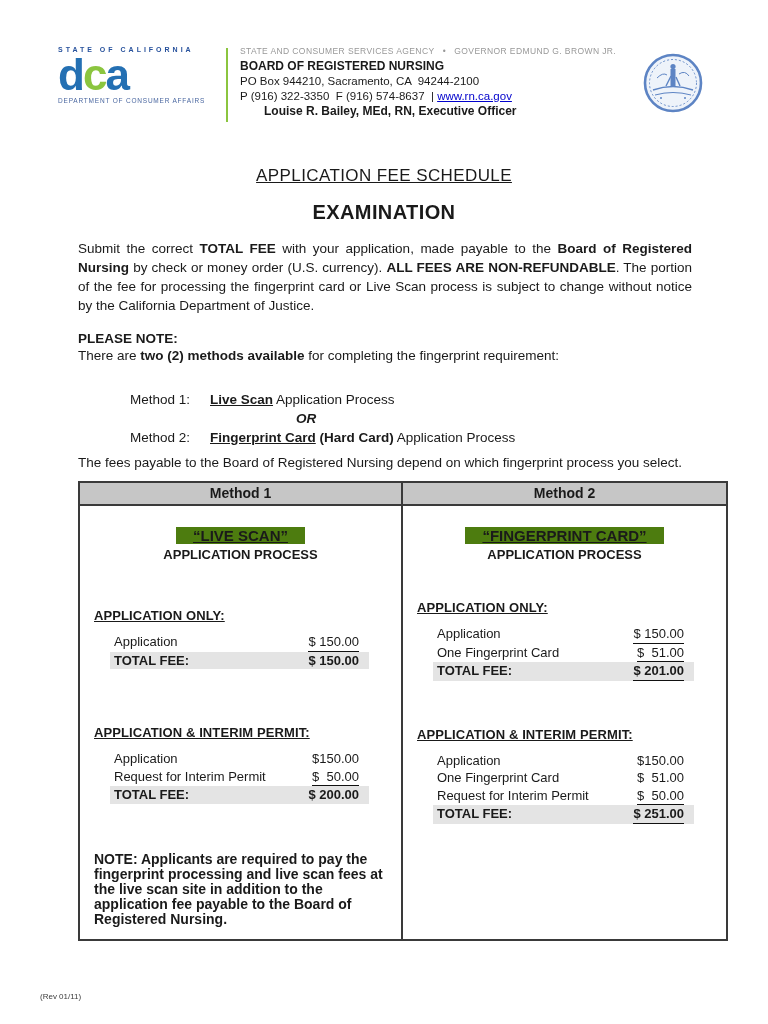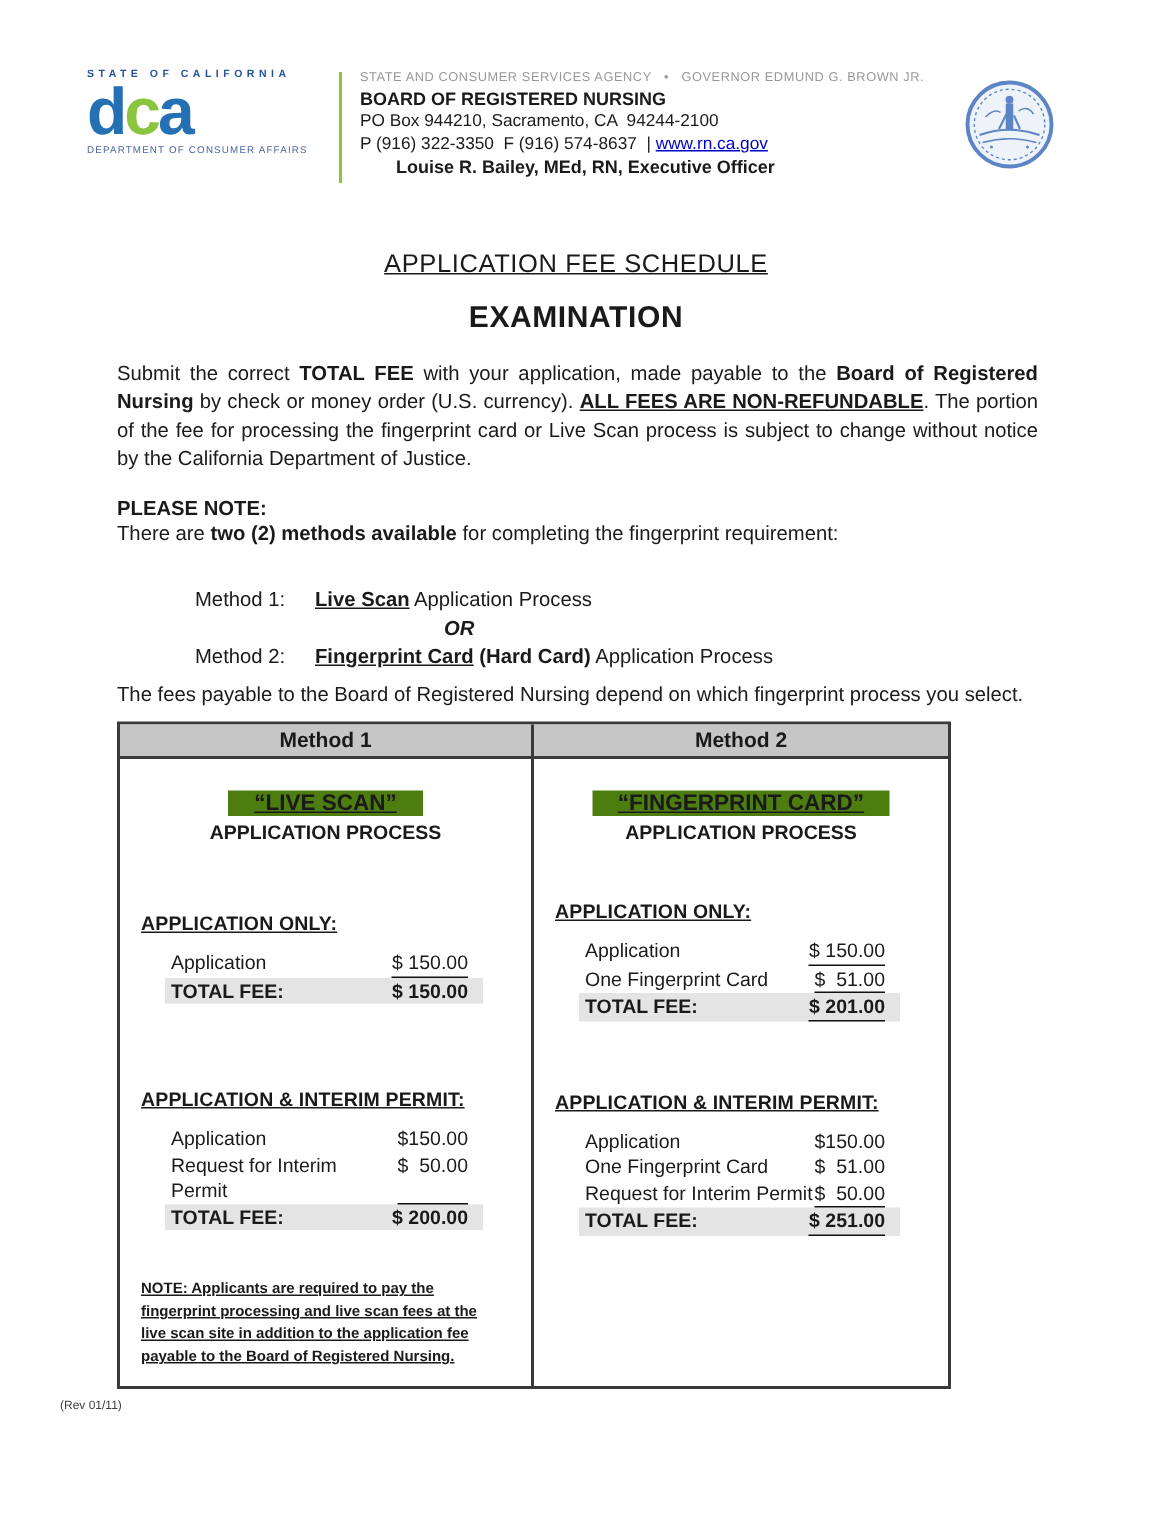--- a/index.html
+++ b/index.html
@@ -33,54 +33,54 @@
   .lh-seal { margin-left: auto; margin-right: 64px; margin-top: 6px; flex: 0 0 auto; }
 
   
   .title-schedule { text-align: center; margin-top: 44px; font-size: 17px; letter-spacing: 0.4px; }
   .title-schedule span { text-decoration: underline; text-align: right; }
   .title-exam { text-align: center; margin-top: 15px; font-size: 20px; font-weight: bold; letter-spacing: 0.4px; }
 
   
   .content { width: 614px; margin-left: 78px; }
   .para { font-size: 13.5px; line-height: 19px; text-align: justify; margin-top: 15px; }
-  .bu { font-weight: bold; text-decoration: underline; }
+  .bu { font-weight: bold; }
   .note-heading { font-size: 13.5px; font-weight: bold; margin-top: 16px; }
   .note-line { font-size: 13.5px; line-height: 19px; }
   .methods { margin-top: 25px; font-size: 13.5px; line-height: 19px; }
   .method-row { display: flex; }
   .method-label { margin-left: 52px; width: 80px; flex: 0 0 auto; }
   .mlink { font-weight: bold; text-decoration: underline; }
   .or-row { margin-left: 218px; font-weight: bold; font-style: italic; }
   .fees-line { font-size: 13.5px; line-height: 19px; margin-top: 6px; }
 
   
-  .tbl { width: 556px; margin-left: 78px; margin-top: 9px; border: 2px solid #3a3a3a; display: grid; grid-template-columns: 1fr 1fr; }
+  .tbl { width: 650px; margin-left: 78px; margin-top: 9px; border: 2px solid #3a3a3a; display: grid; grid-template-columns: 1fr 1fr; }
   .tbl-h { background: #c6c6c6; text-align: center; font-weight: bold; font-size: 14px; padding: 2px 0 3px 0; border-bottom: 2px solid #3a3a3a; }
   .tbl-h.first, .tbl-c.first { border-right: 2px solid #3a3a3a; }
   .tbl-c { min-height: 386px; padding: 10px 14px 12px 14px; position: relative; }
   .cell-title { text-align: center; margin-top: 10px; line-height: 19px; }
   .ct1 { font-size: 15px; font-weight: bold; }
   .hl { background: #4d7c0f; padding: 0 17px; text-decoration: underline; }
   .ct2 { font-size: 13px; font-weight: bold; }
   .sec { margin-right: 8px; }
   .sec-h { font-size: 13px; font-weight: bold; text-decoration: underline; letter-spacing: 0.1px; }
   .m1 .sec-a { margin-top: 44px; }
   .m1 .sec-b { margin-top: 56px; }
   .m2 .sec-a { margin-top: 36px; }
   .m2 .sec-b { margin-top: 46px; }
   .fee-rows { margin: 10px 20px 0 20px; }
   .fee-row { display: flex; justify-content: space-between; font-size: 13px; line-height: 17.5px; }
   .amt { white-space: pre; }
   .amt.u { border-bottom: 1.4px solid #111; }
   .fee-row.total { background: #e4e4e4; font-weight: bold; margin-right: -10px; padding-right: 10px; margin-left: -4px; padding-left: 4px; }
-  .cell-note { margin-top: 32px; margin-right: 4px; font-size: 10px; font-weight: bold; line-height: 15px; text-decoration: underline; }
-
-  
-  .footer-rev { position: absolute; left: 40px; top: 932px; font-size: 8px; color: #3c3c3c; }
+  .cell-note { margin-top: 48px; margin-right: 4px; font-size: 14px; font-weight: bold; line-height: 15px; }
+
+  
+  .footer-rev { position: absolute; left: 40px; top: 992px; font-size: 8px; color: #3c3c3c; }
 </style>
 </head>
 <body>
 
 <div class="page">
 
   <div class="letterhead">
     <div class="lh-logo">
       <div class="lh-state">STATE OF CALIFORNIA</div>
       <div class="lh-dca"><span class="blue">d</span><span class="green">c</span><span class="blue">a</span></div>

